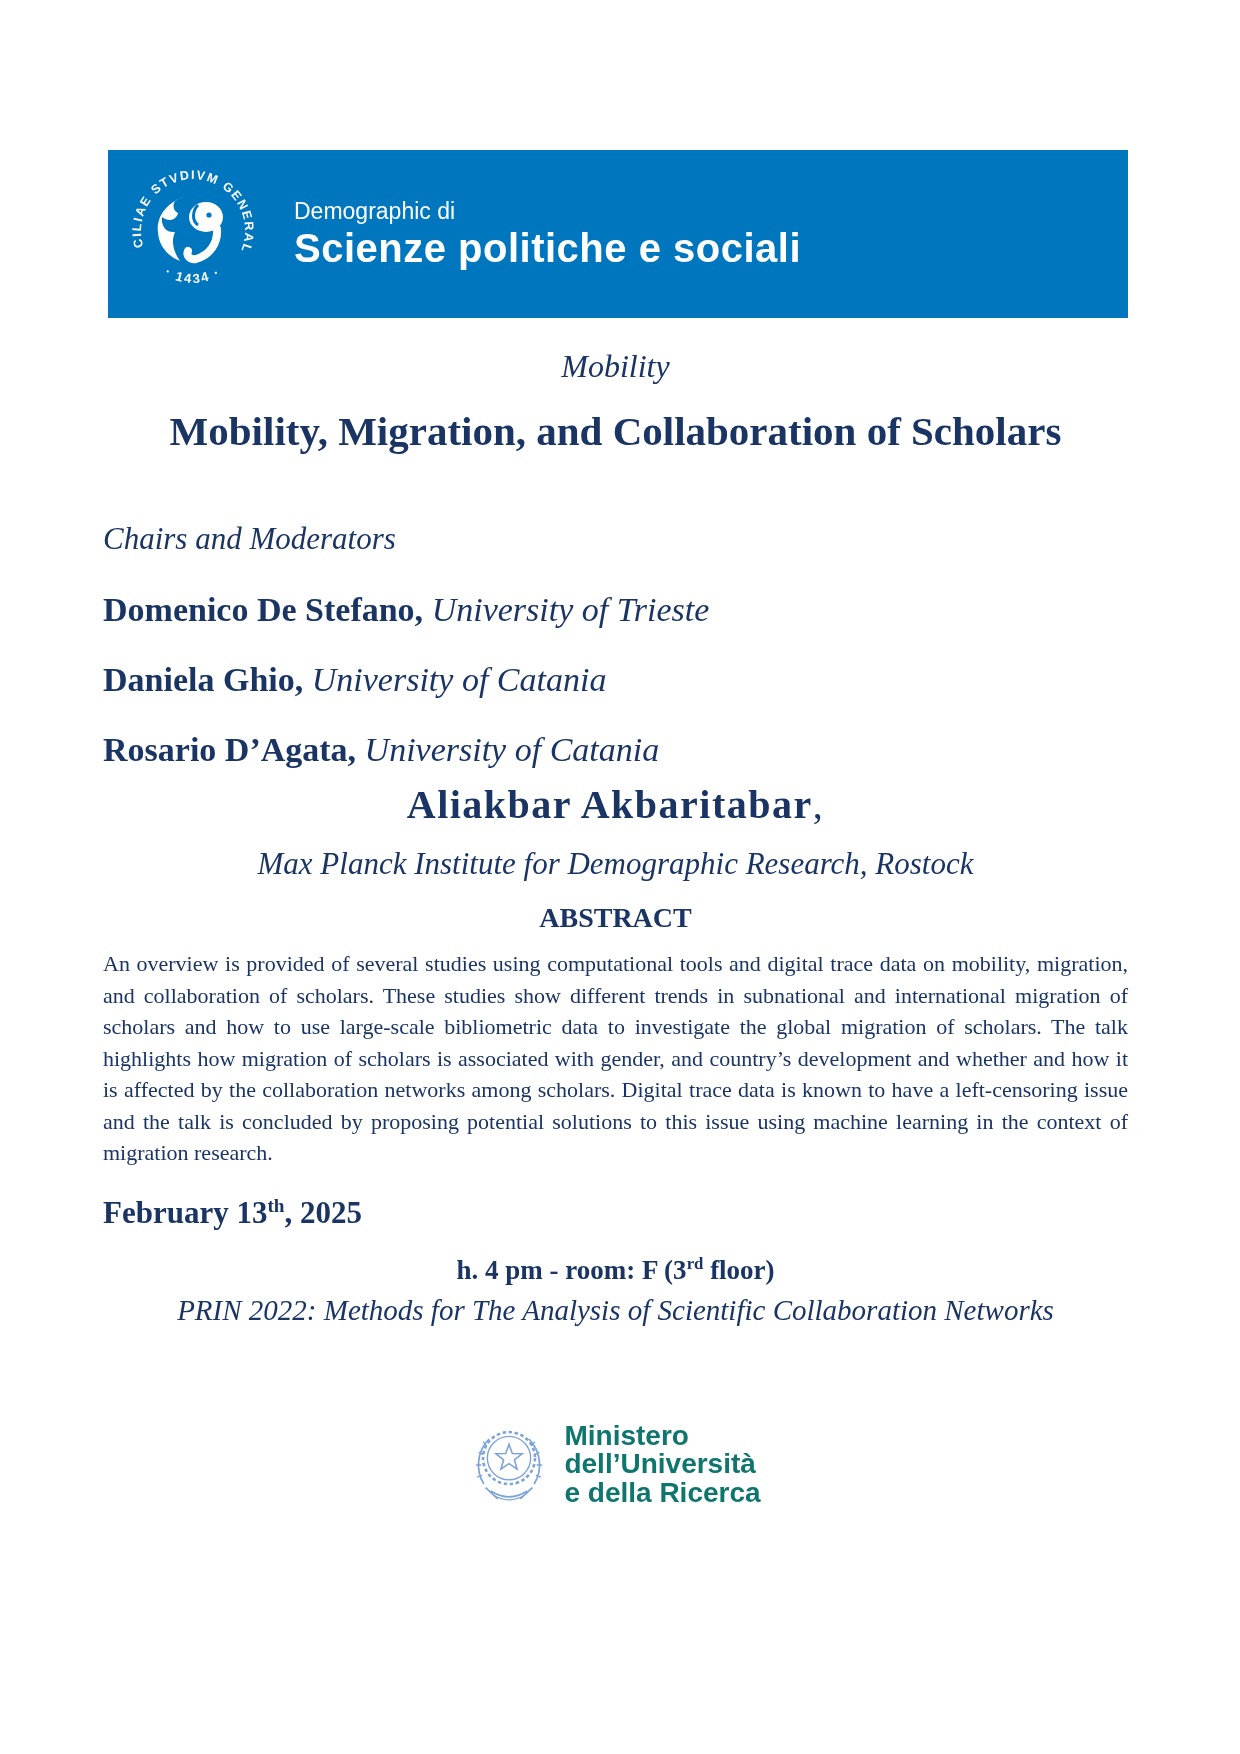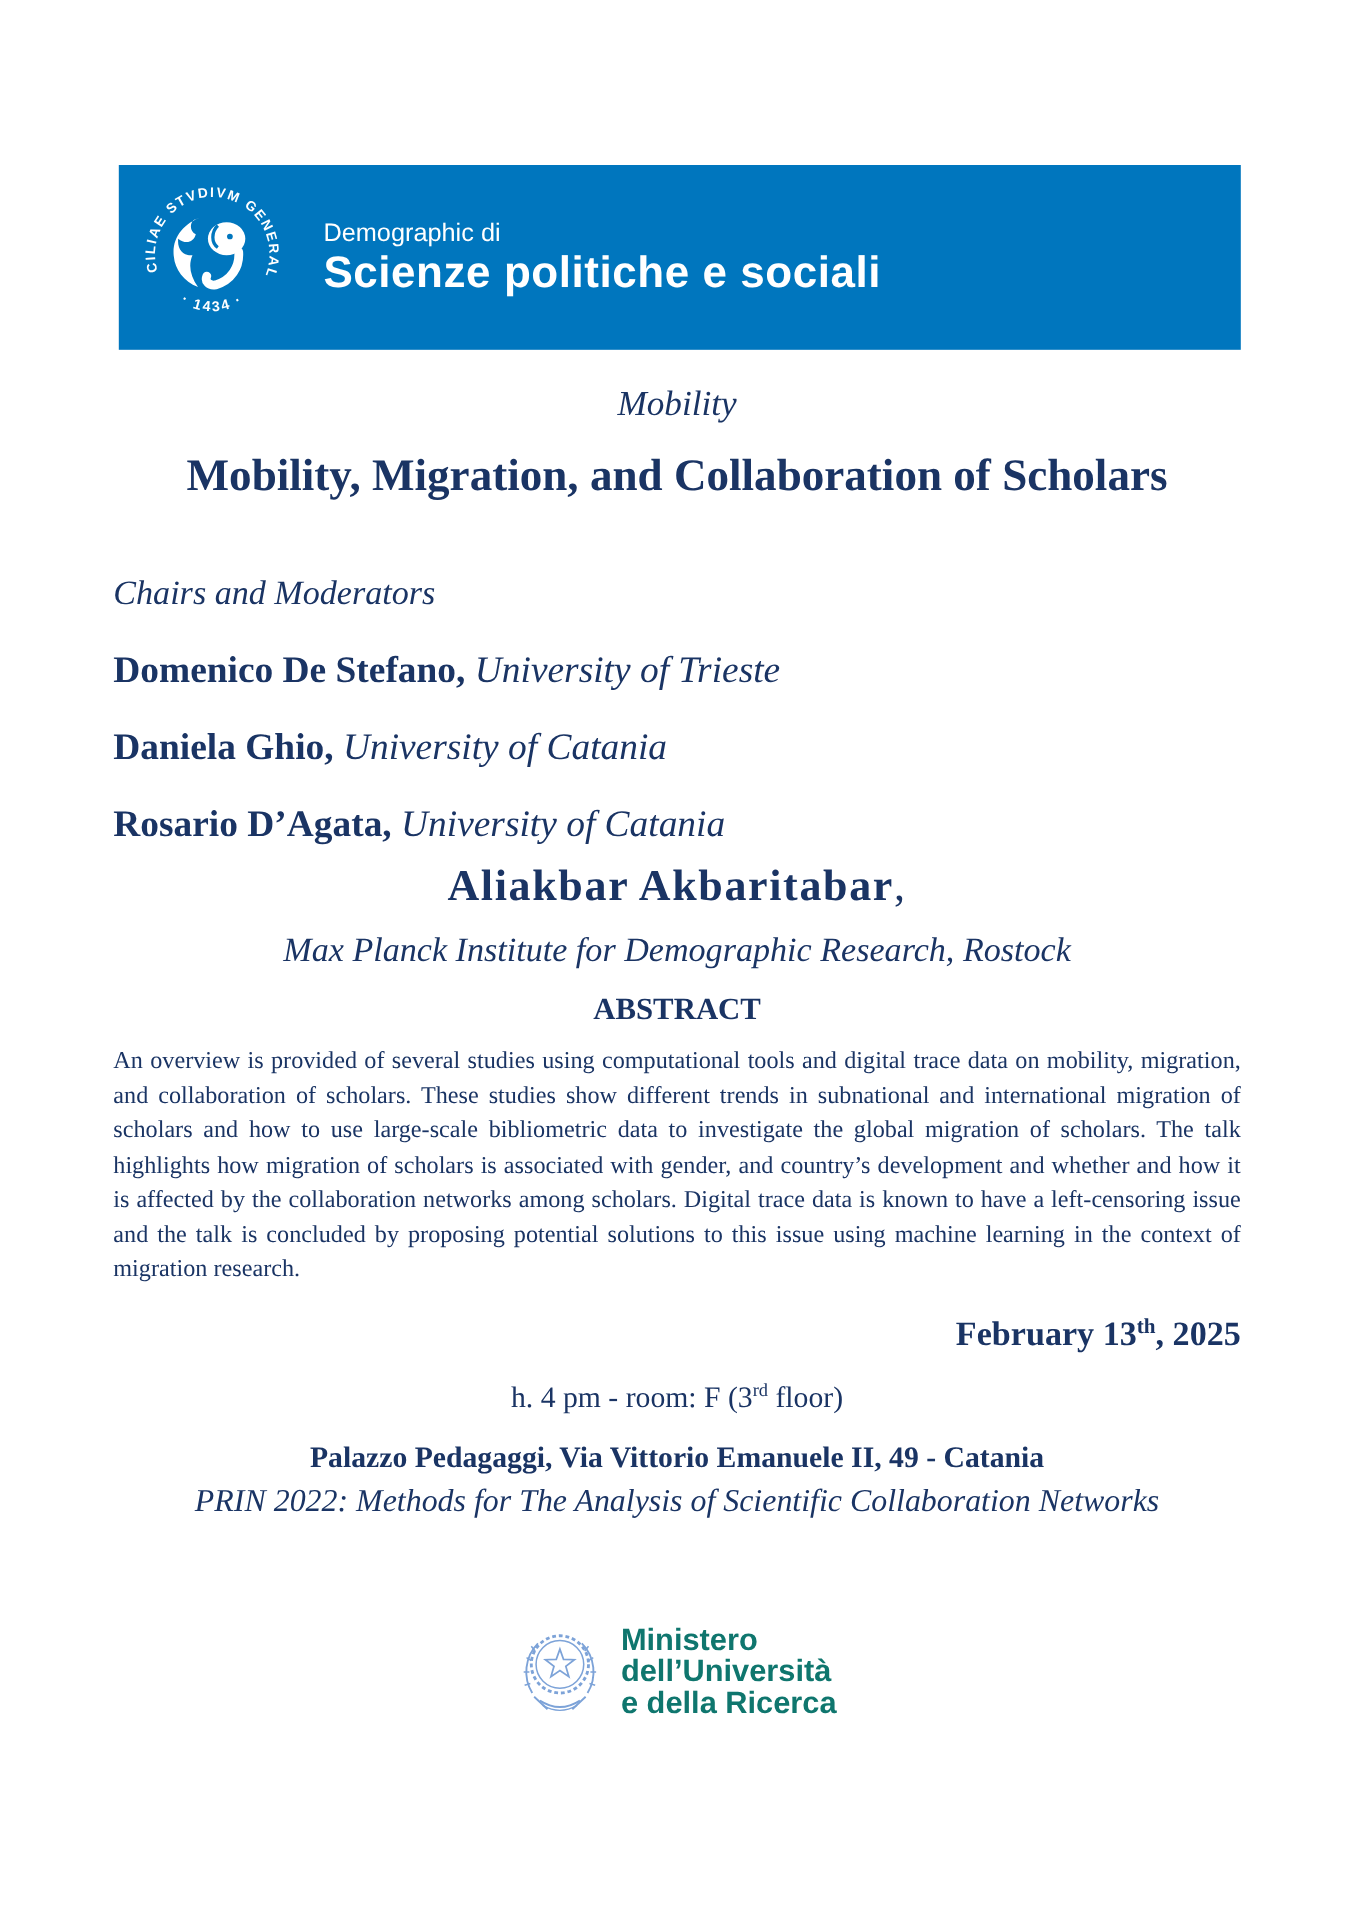--- a/index.html
+++ b/index.html
@@ -60,22 +60,22 @@
   }
   .speaker-name .comma { font-weight: 400; }
   .speaker-affil { margin-top: 18px; font-size: 31px; font-style: italic; text-align: center; }
   .abstract-label { margin-top: 20px; font-size: 28px; font-weight: 700; text-align: center; }
   .abstract {
     margin-top: 14px;
     font-size: 22px;
     line-height: 31.5px;
     text-align: justify;
   }
-  .detail-date  { margin-top: 26px; font-size: 31px; font-weight: 700; text-align: right; }
-  .detail-time  { margin-top: 24px; font-size: 27px; font-weight: 400; text-align: center; }
+  .detail-date  { margin-top: 26px; font-size: 31px; font-weight: 700; text-align: left; }
+  .detail-time  { margin-top: 24px; font-size: 27px; font-weight: 700; text-align: center; }
   .detail-venue { margin-top: 24px; font-size: 27px; font-weight: 700; text-align: center; }
   .detail-prin  { margin-top: 8px; font-size: 29px; font-style: italic; text-align: center; }
   sup { font-size: 0.62em; vertical-align: super; line-height: 0; }
   
   .ministry {
     margin-top: 92px;
     display: flex;
     justify-content: center;
     align-items: center;
     gap: 16px;
@@ -148,21 +148,20 @@
   <div class="speaker-affil">Max Planck Institute for Demographic Research, Rostock</div>
 
   <div class="abstract-label">ABSTRACT</div>
 
   <p class="abstract">An overview is provided of several studies using computational tools and digital trace data on mobility, migration, and collaboration of scholars. These studies show different trends in subnational and international migration of scholars and how to use large-scale bibliometric data to investigate the global migration of scholars. The talk highlights how migration of scholars is associated with gender, and country’s development and whether and how it is affected by the collaboration networks among scholars. Digital trace data is known to have a left-censoring issue and the talk is concluded by proposing potential solutions to this issue using machine learning in the context of migration research.</p>
 
   <div class="detail-date"><span>February 13</span><sup>th</sup><span>, 2025</span></div>
 
   <div class="detail-time"><span>h. 4 pm - room: F (3</span><sup>rd</sup><span> floor)</span></div>
 
-  <div class="detail-venue">Palazzo Pedagaggi, Via Vittorio Emanuele II, 49 - Catania</div>
 
   <div class="detail-prin">PRIN 2022: Methods for The Analysis of Scientific Collaboration Networks</div>
 
   <div class="ministry">
     <svg class="ministry-emblem" viewBox="0 0 90 100" aria-hidden="true">
       <g stroke="#7da3d8" fill="none">
         <circle cx="45" cy="42" r="30" stroke-width="3" stroke-dasharray="4 3"></circle>
         <circle cx="45" cy="42" r="25" stroke-width="1.6"></circle>
         <polygon stroke-width="1.8" points="45,26 48.8,36.7 60.2,37.1 51.2,44 54.4,54.9 45,48.5 35.6,54.9 38.8,44 29.8,37.1 41.2,36.7"></polygon>
         <path d="M 16 72 C 6 56 8 34 22 20" stroke-width="2"></path>

